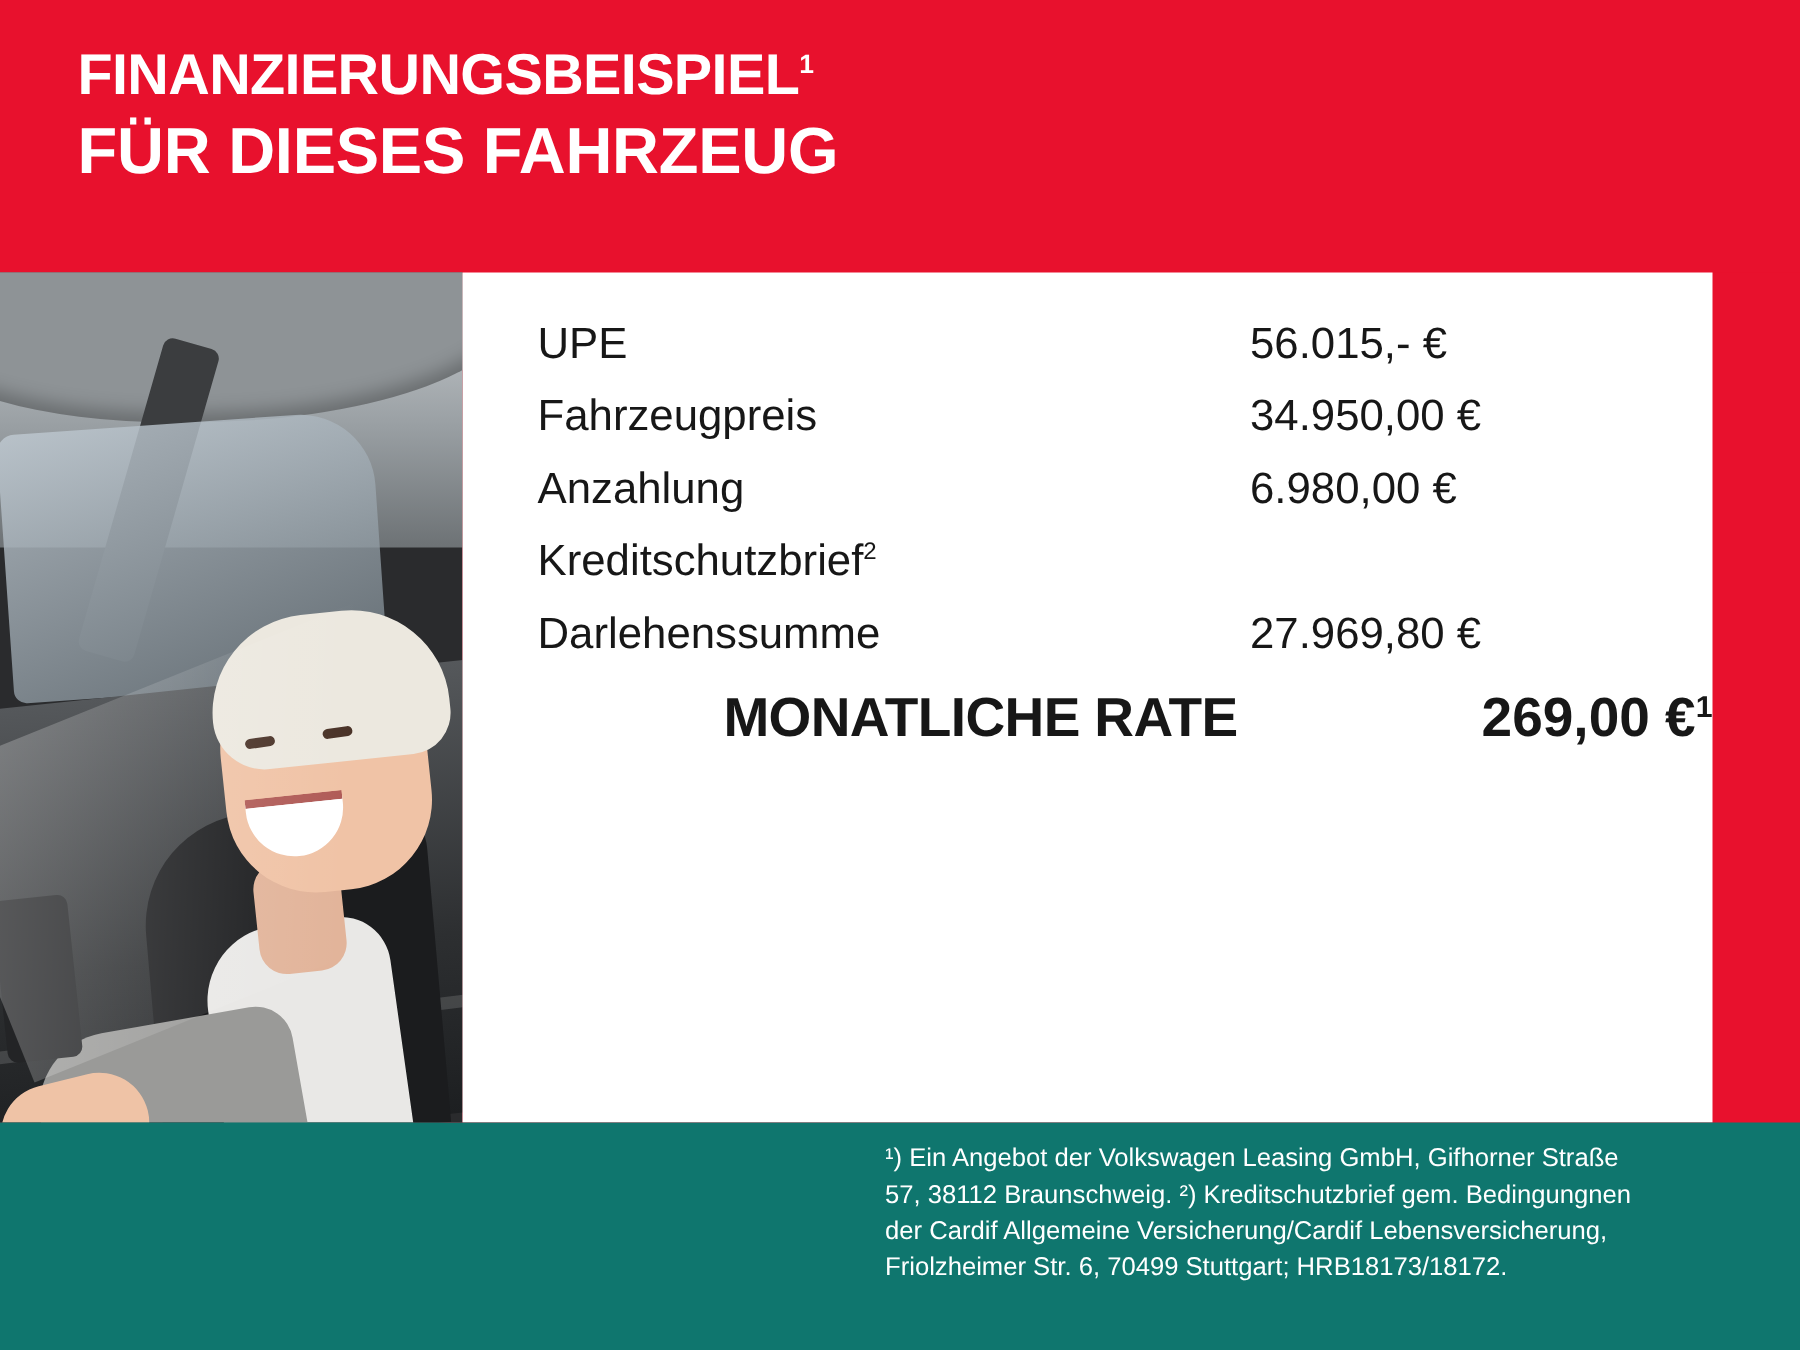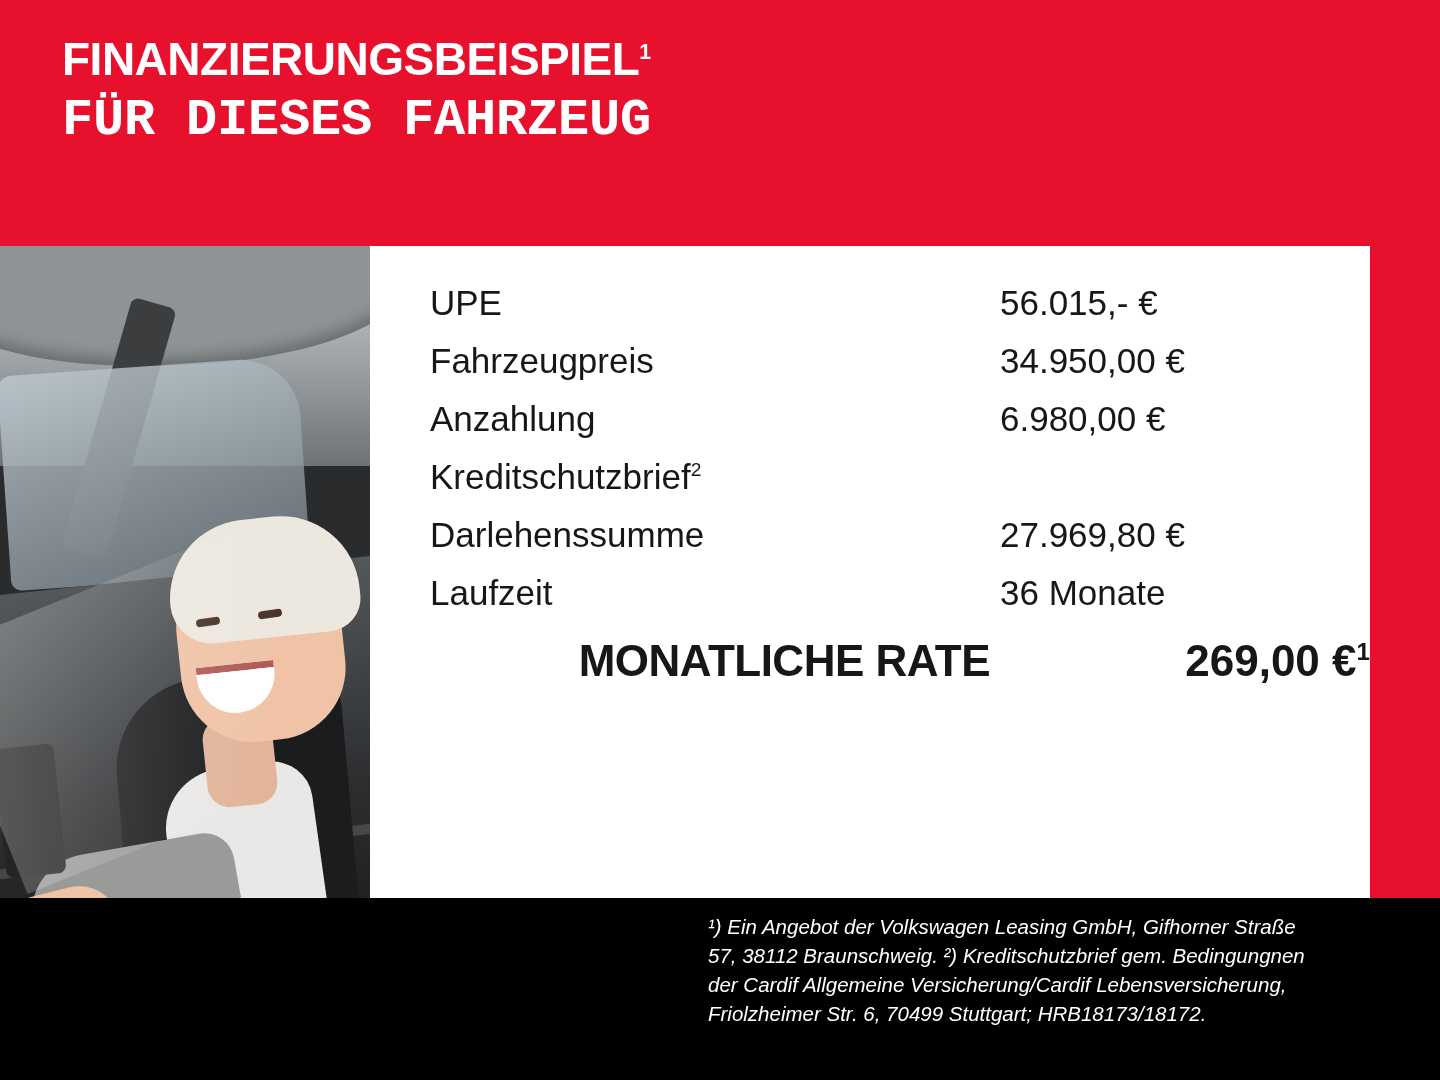--- a/index.html
+++ b/index.html
@@ -48,31 +48,29 @@
     line-height: 0;
   }
   .header-sub {
     color: #ffffff;
     font-size: 52px;
     font-weight: bold;
     letter-spacing: -0.2px;
     line-height: 1.05;
     margin-top: 12px;
     white-space: nowrap;
-    font-family: Liberation Mono, monospace;
   }
 
   
   .band {
     position: absolute;
     left: 0;
     top: 218px;
     width: 1440px;
     height: 680px;
-    margin-top: 28px;
   }
 
   
   .photo {
     position: absolute;
     left: 0;
     top: 0;
     width: 370px;
     height: 680px;
     overflow: hidden;
@@ -256,22 +254,21 @@
     line-height: 0;
   }
 
   
   .footer {
     position: absolute;
     left: 0;
     top: 898px;
     width: 1440px;
     height: 182px;
-    background: #000000;
-    font-style: italic;
+    background: #0f766e;
   }
   .legal {
     position: absolute;
     left: 708px;
     top: 14px;
     width: 620px;
     color: #ffffff;
     font-size: 20.5px;
     line-height: 1.42;
   }
@@ -327,24 +324,20 @@
             <td class="value">6.980,00 €</td>
           </tr>
           <tr>
             <td class="label"><span>Kreditschutzbrief</span><sup class="footmark">2</sup></td>
             <td class="value"></td>
           </tr>
           <tr>
             <td class="label">Darlehenssumme</td>
             <td class="value">27.969,80 €</td>
           </tr>
-          <tr>
-            <td class="label">Laufzeit</td>
-            <td class="value">36 Monate</td>
-          </tr>
           <tr class="total">
             <td class="label">MONATLICHE RATE</td>
             <td class="value"><span>269,00 €</span><sup class="footmark">1</sup></td>
           </tr>
         </tbody>
       </table>
     </div>
 
   </div>
 

